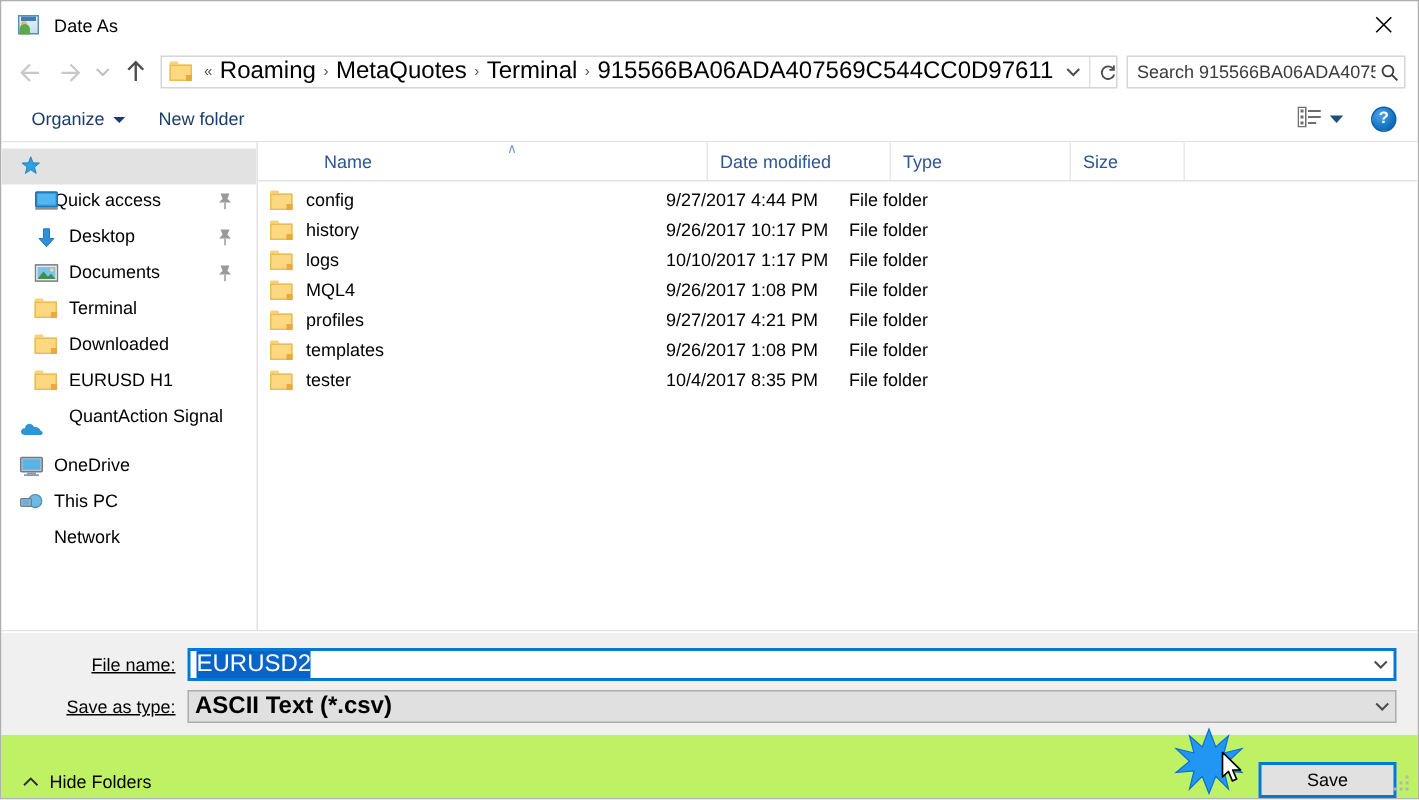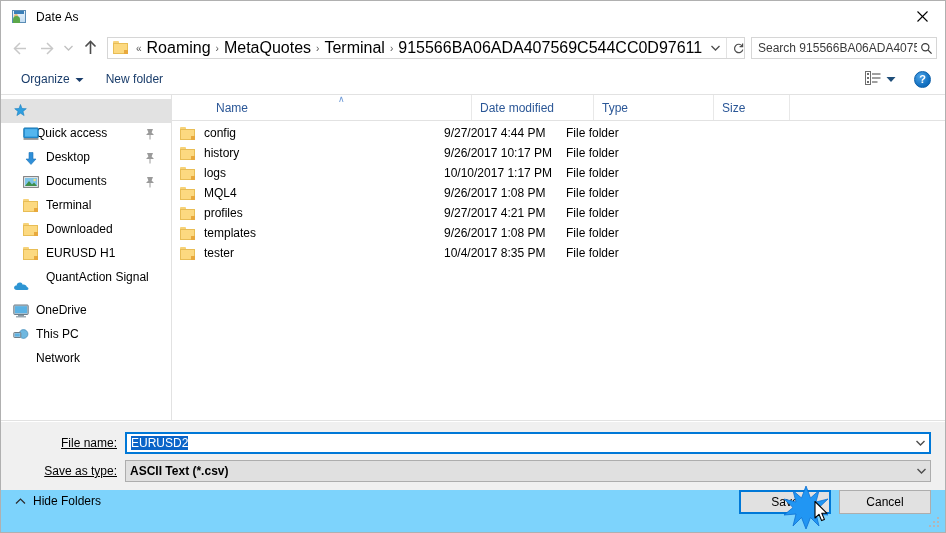--- a/index.html
+++ b/index.html
@@ -302,38 +302,38 @@
     box-sizing: border-box;
     display: flex; align-items: center;
     background: #ffffff;
     border: 1px solid #7a7a7a;
     min-width: 0;
   }
   .combo.focused { border: 2px solid #0078d7; }
   .combo.readonly { background: #e0e0e0; border: 1px solid #adadad; font-weight: bold; }
   .combo-value {
     flex: 1 1 auto;
-    font-size: 12px; color: #000;
+    font-size: 16px; color: #000;
     padding-left: 4px;
     white-space: nowrap; overflow: hidden;
   }
   .combo-value .sel {
     background: #0a64c8; color: #ffffff;
     padding: 1px 0;
   }
   .combo-arrow {
     width: 17px; flex: 0 0 auto;
     display:flex; align-items:center; justify-content:center;
   }
 
   
   .footer {
     height: 42px; min-height: 42px;
-    background: #7dd3fc;
-    display: flex; align-items: flex-start;
+    background: #bef264;
+    display: flex; align-items: flex-end;
     padding: 0 14px 0 10px;
     position: relative;
   }
   .hide-folders {
     display: flex; align-items: center; gap: 7px;
     font-size: 12px; color: #000;
     padding: 4px 4px;
   }
   .footer-spacer { flex: 1 1 auto; }
   .btn {
@@ -787,23 +787,20 @@
         <svg width="11" height="7" viewBox="0 0 11 7">
             <path d="M1 5.5 L5.5 1 L10 5.5" fill="none" stroke="#2b2b2b" stroke-width="1.2"></path>
           </svg>
       </span>
       <span>Hide Folders</span>
     </div>
     <div class="footer-spacer"></div>
     <div class="btn default">
       <span>Save</span>
     </div>
-    <div class="btn">
-      <span>Cancel</span>
-    </div>
     <div class="resize-grip">
       <i style="left:8px;top:0"></i>
       <i style="left:4px;top:4px"></i>
         <i style="left:8px;top:4px"></i>
       <i style="left:0px;top:8px"></i>
         <i style="left:4px;top:8px"></i>
         <i style="left:8px;top:8px"></i>
     </div>
   </div>
 </div>

